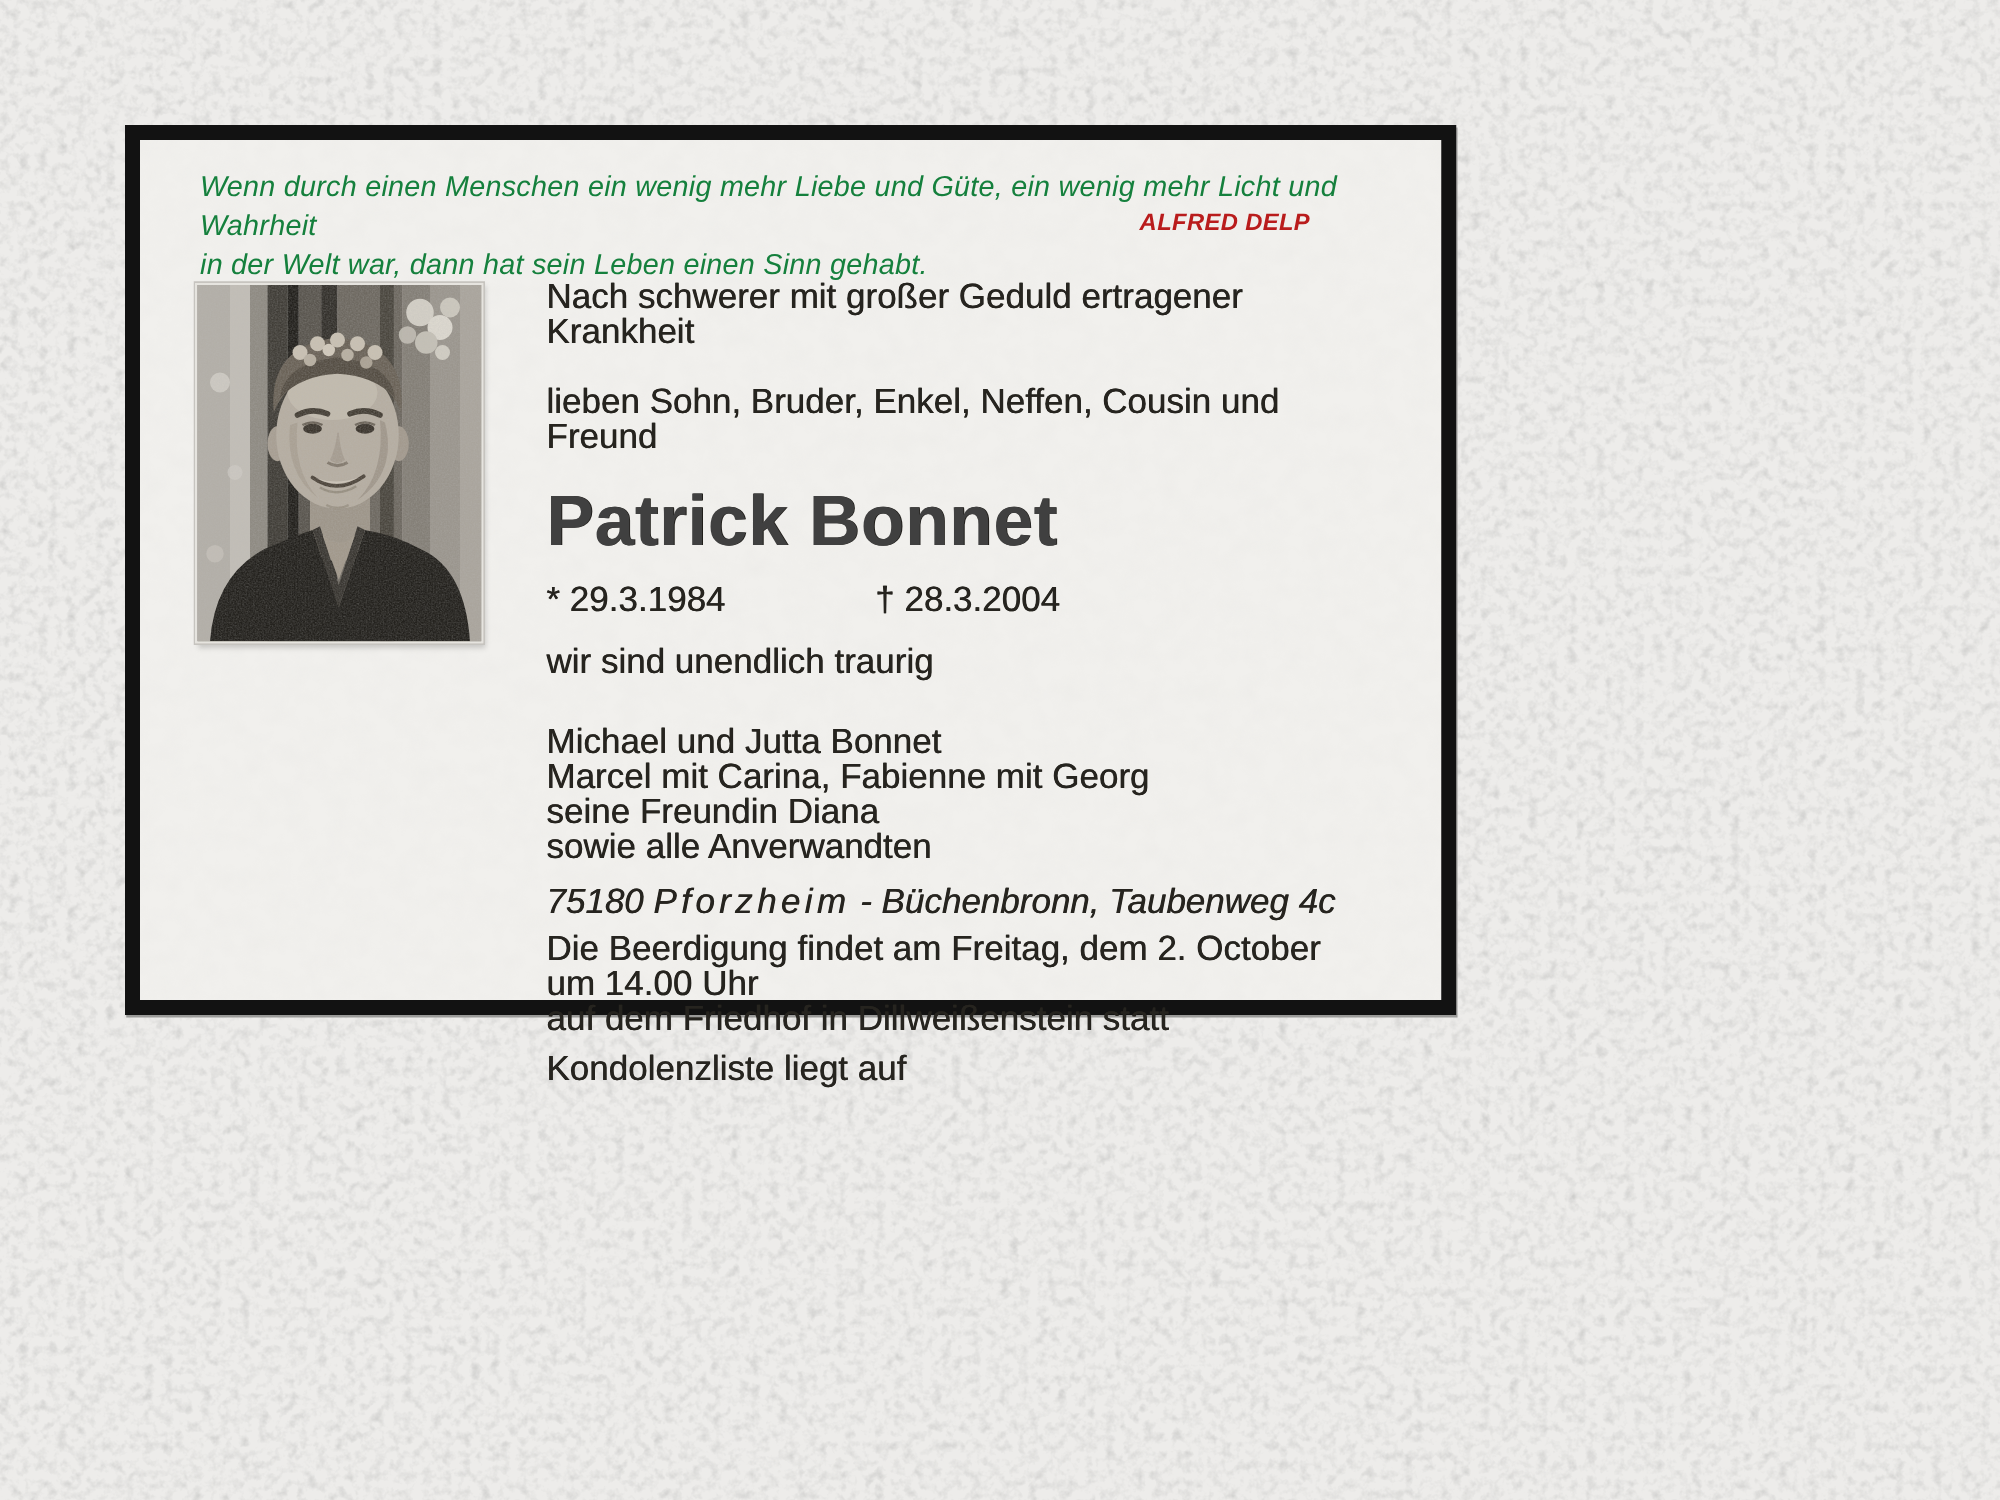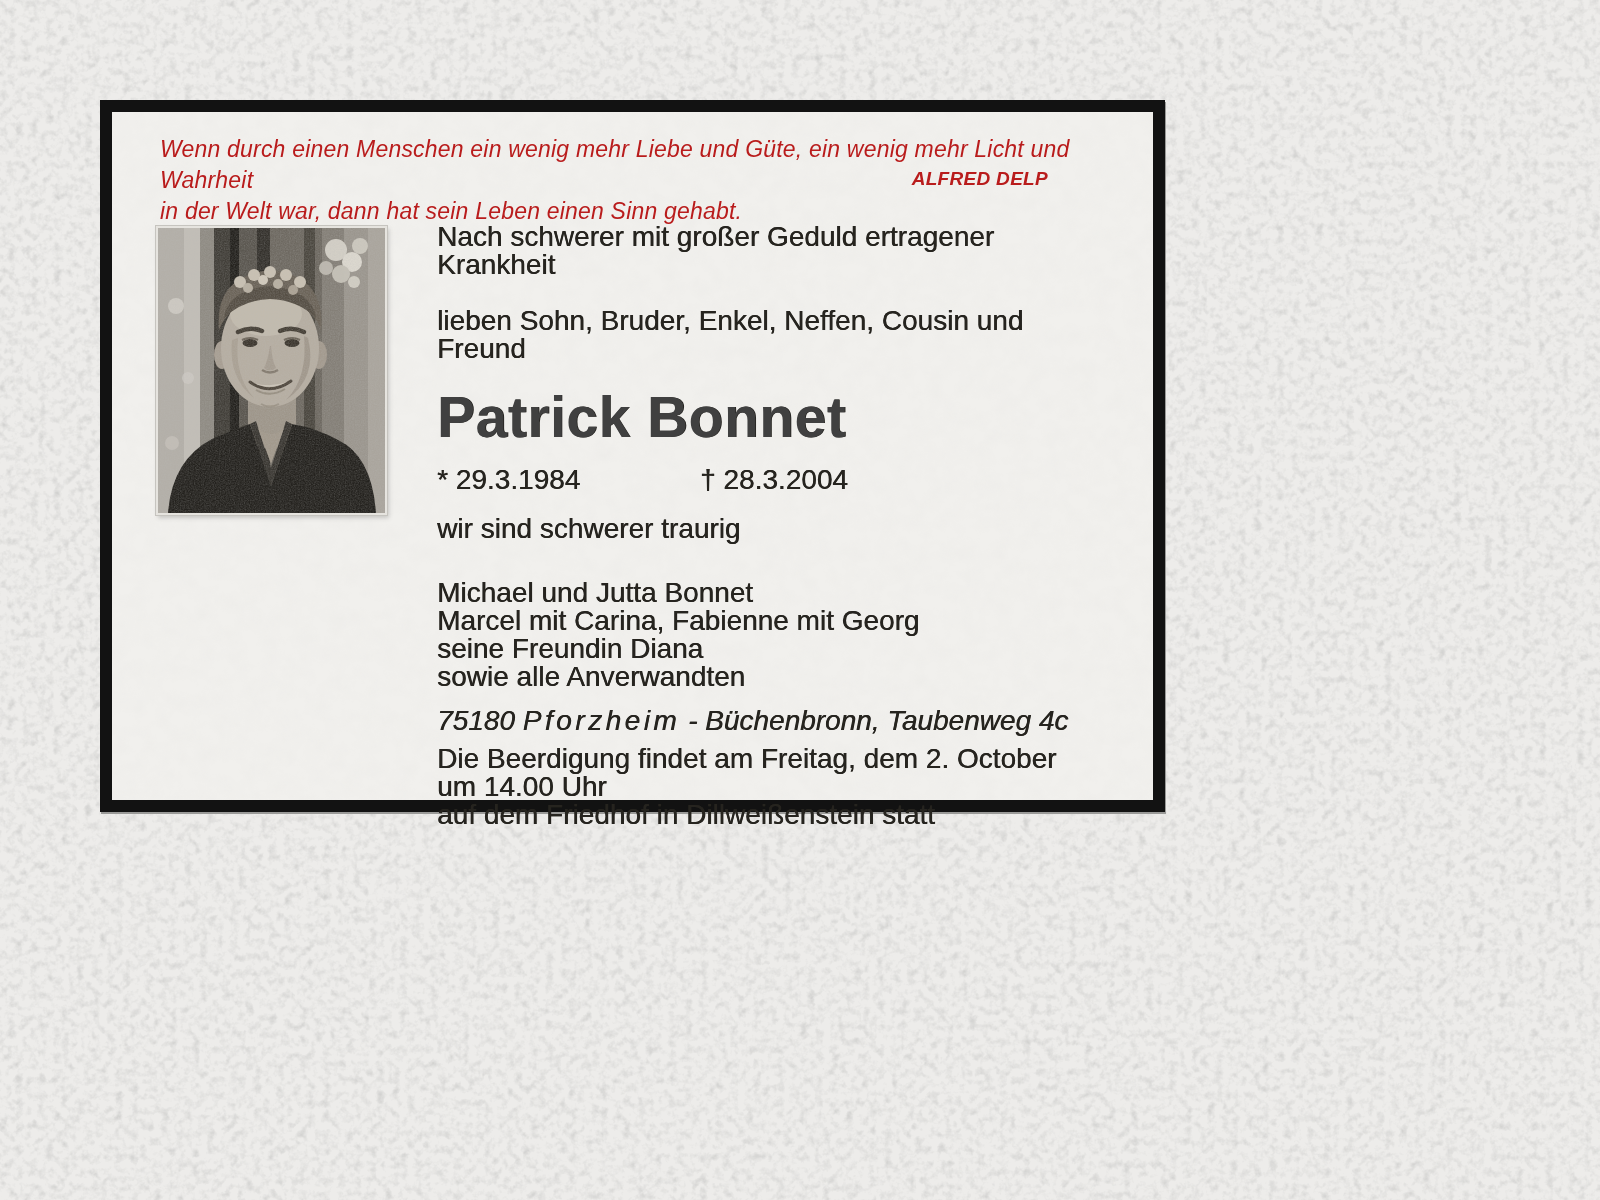--- a/index.html
+++ b/index.html
@@ -23,21 +23,21 @@
   }
   .card-noise {
     position: absolute; left: 0; top: 0; width: 100%; height: 100%;
     opacity: 0.5; pointer-events: none;
   }
   .card-inner { position: absolute; left: 0; top: 0; width: 1041px; height: 688px; }
 
   .quote {
     position: absolute; left: 48px; top: 22px; width: 920px;
     font-style: italic; font-size: 23px; line-height: 31px;
-    color: #b91c1c; letter-spacing: 0.2px;
+    color: #15803d; letter-spacing: 0.2px;
   }
   .quote-attr {
     position: absolute; right: 105px; top: 56px;
     font-style: italic; font-weight: bold; font-size: 19px;
     color: #b91c1c; letter-spacing: 0.3px;
   }
 
   .photo {
     position: absolute; left: 44px; top: 114px;
     width: 231px; height: 289px;
@@ -198,36 +198,37 @@
         <br>
         <span>lieben Sohn, Bruder, Enkel, Neffen, Cousin und Freund</span>
       </div>
 
       <div class="deceased-name">Patrick Bonnet</div>
 
       <div class="dates">
         <span class="birth"><span>*</span> <span>29.3.1984</span></span><span class="death"><span>†</span> <span>28.3.2004</span></span>
       </div>
 
-      <div class="body-text grief">wir sind schwerer traurig</div>
+      <div class="body-text grief">wir sind unendlich traurig</div>
 
       <div class="body-text mourners">
         <span>Michael und Jutta Bonnet</span><br>
         <span>Marcel mit Carina, Fabienne mit Georg</span><br>
         <span>seine Freundin Diana</span><br>
         <span>sowie alle Anverwandten</span>
       </div>
 
       <div class="body-text address">
         <span>75180</span>
         <span class="city">Pforzheim</span>
         <span>- Büchenbronn, Taubenweg 4c</span>
       </div>
 
       <div class="body-text funeral">
         <span>Die Beerdigung findet am Freitag, dem 2. October um 14.00 Uhr</span><br>
         <span>auf dem Friedhof in Dillweißenstein statt</span>
       </div>
 
+      <div class="body-text condolence">Kondolenzliste liegt auf</div>
     </div>
 
   </div>
 </div>
 
 </body></html>

